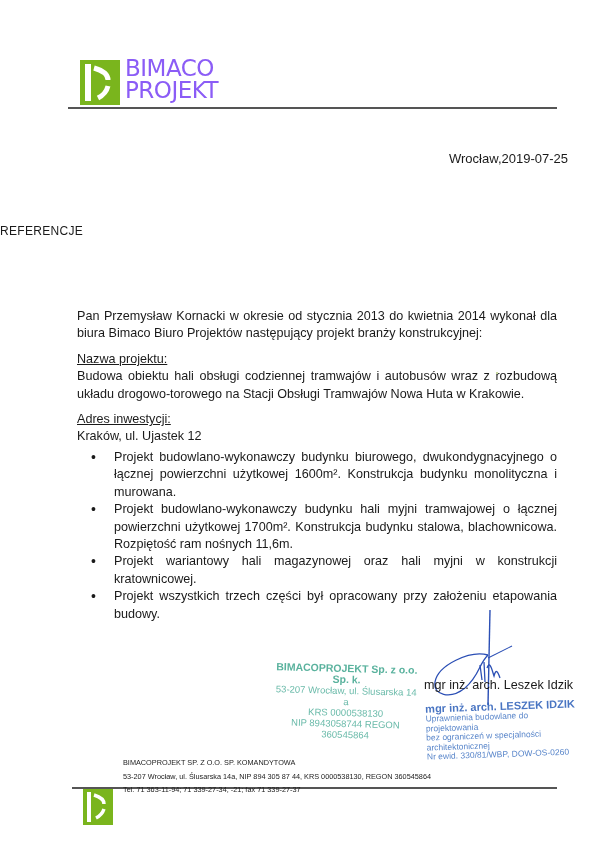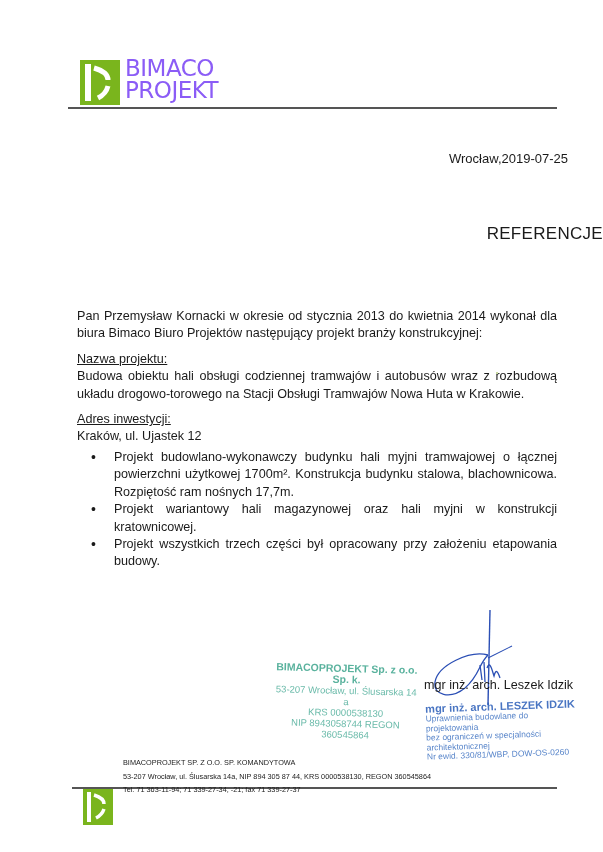--- a/index.html
+++ b/index.html
@@ -4,21 +4,21 @@
 <style>
   html, body { margin: 0; padding: 0; background: #ffffff; }
   body { width: 603px; height: 852px; position: relative; overflow: hidden;
          font-family: "Liberation Sans", "DejaVu Sans", sans-serif; color: #1a1a1a; }
   .logo-mark { position: absolute; left: 80px; top: 60px; width: 40px; height: 45px; background: #7ab51d; }
   .logo-mark svg { display: block; }
   .logo-text { position: absolute; left: 125px; top: 57px; font-family: "DejaVu Sans", sans-serif;
                font-size: 23px; line-height: 22px; letter-spacing: -0.5px; color: #8b5cf6; }
   .hr { position: absolute; height: 2px; background: #555; }
   .date { position: absolute; right: 35px; top: 151px; font-size: 13px; }
-  .title { position: absolute; left: 0; width: 603px; top: 224px; text-align: right; font-size: 17px; letter-spacing: 0.3px; }
+  .title { position: absolute; left: 0; width: 603px; top: 224px; text-align: left; font-size: 12px; letter-spacing: 0.3px; }
   .body { position: absolute; left: 77px; width: 480px; font-size: 12.6px; line-height: 17.4px; margin-top: 28px; }
   .just { text-align: justify; text-align-last: left; }
   .u { text-decoration: underline; }
   ul.scope { margin: 0; padding: 0; list-style: none; }
   ul.scope li { position: relative; padding-left: 37px; text-align: justify; }
   ul.scope li::before { content: "\2022"; position: absolute; left: 14px; top: 0; font-size: 14px; }
   .stamp-company { position: absolute; left: 272px; top: 663px; width: 148px; text-align: center;
                    color: #4fae9a; font-size: 9.5px; line-height: 11px; transform: rotate(1.5deg); opacity: 0.85; }
   .stamp-company .strong { font-weight: bold; font-size: 10.5px; color: #3ea58d; }
   .signer { position: absolute; left: 424px; top: 678px; font-size: 12.6px; }
@@ -57,21 +57,22 @@
   <div class="just">Budowa obiektu hali obsługi codziennej tramwajów i autobusów wraz z rozbudową układu drogowo-torowego na Stacji Obsługi Tramwajów Nowa Huta w Krakowie.</div>
 </div>
 
 <div class="body" style="top:383px;">
   <div class="u">Adres inwestycji:</div>
   <div>Kraków, ul. Ujastek 12</div>
 </div>
 
 <div class="body" style="top:421px;">
   <ul class="scope">
-    <li>Projekt budowlano-wykonawczy budynku hali myjni tramwajowej o łącznej powierzchni użytkowej 1700m². Konstrukcja budynku stalowa, blachownicowa. Rozpiętość ram nośnych 17,7m.</li>
+    <li>Projekt budowlano-wykonawczy budynku biurowego, dwukondygnacyjnego o łącznej powierzchni użytkowej 1600m². Konstrukcja budynku monolityczna i murowana.</li>
+    <li>Projekt budowlano-wykonawczy budynku hali myjni tramwajowej o łącznej powierzchni użytkowej 1700m². Konstrukcja budynku stalowa, blachownicowa. Rozpiętość ram nośnych 11,6m.</li>
     <li>Projekt wariantowy hali magazynowej oraz hali myjni w konstrukcji kratownicowej.</li>
     <li>Projekt wszystkich trzech części był opracowany przy założeniu etapowania budowy.</li>
   </ul>
 </div>
 
 <div class="speck"></div>
 
 <div class="stamp-company">
   <div class="strong">BIMACOPROJEKT Sp. z o.o. Sp. k.</div>
   <div>53-207 Wrocław, ul. Ślusarska 14 a</div>

